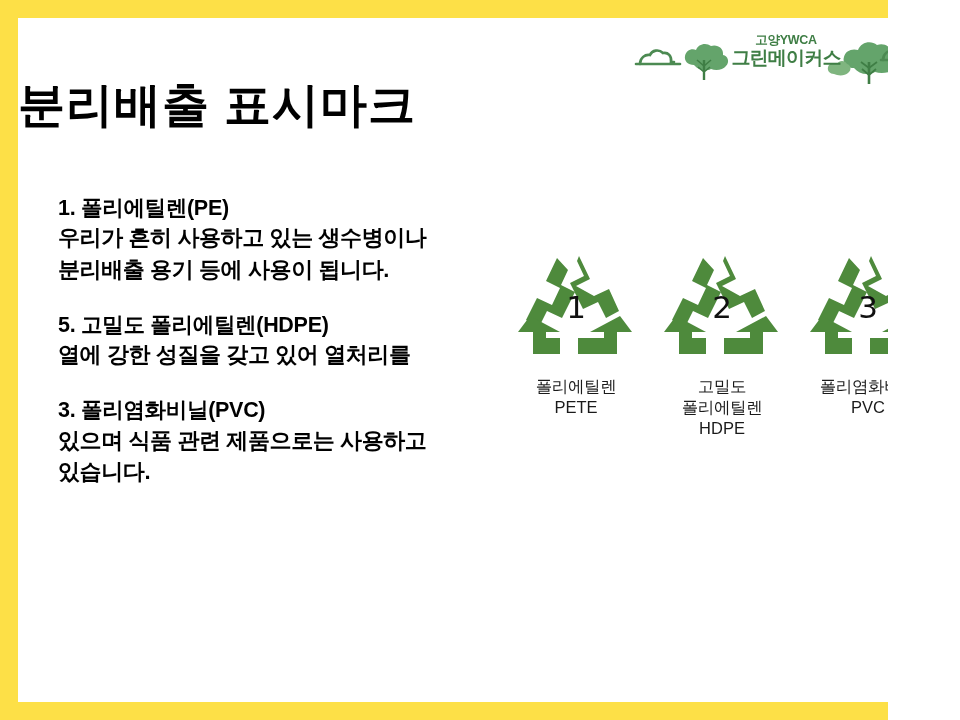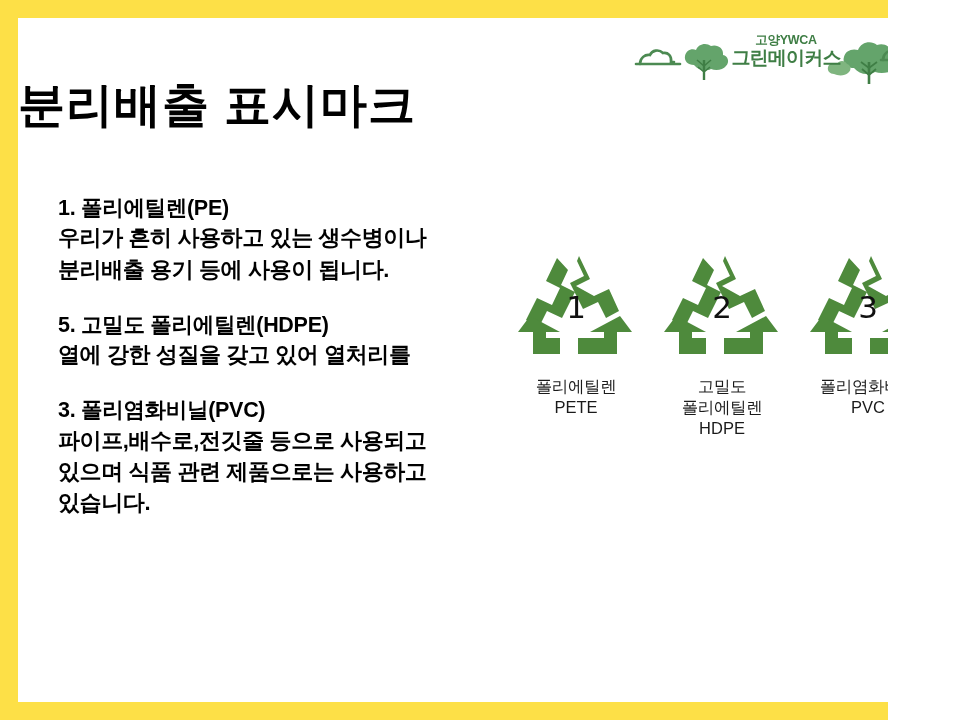--- a/index.html
+++ b/index.html
@@ -199,21 +199,20 @@
         <div class="para-line">분리배출 용기 등에 사용이 됩니다.</div>
       </div>
 
       <div class="para">
         <div class="para-heading">5. 고밀도 폴리에틸렌(HDPE)</div>
         <div class="para-line">열에 강한 성질을 갖고 있어 열처리를</div>
       </div>
 
       <div class="para">
         <div class="para-heading">3. 폴리염화비닐(PVC)</div>
-        <div class="para-line">파이프,배수로,전깃줄 등으로 사용되고</div>
         <div class="para-line">있으며 식품 관련 제품으로는 사용하고</div>
         <div class="para-line">있습니다.</div>
       </div>
 
     </div>
 
     <div id="marks">
 
       <div class="mark">
         <div class="mark-symbol">

